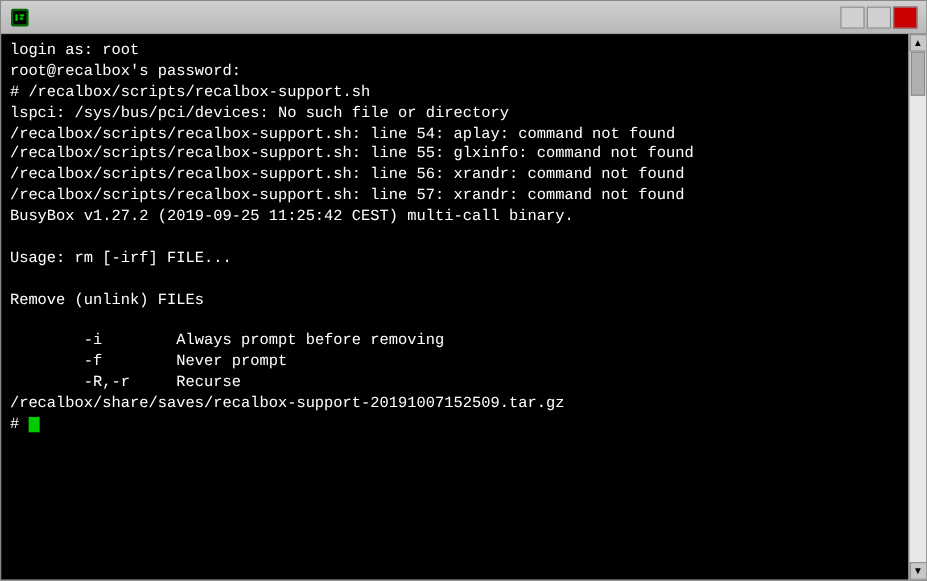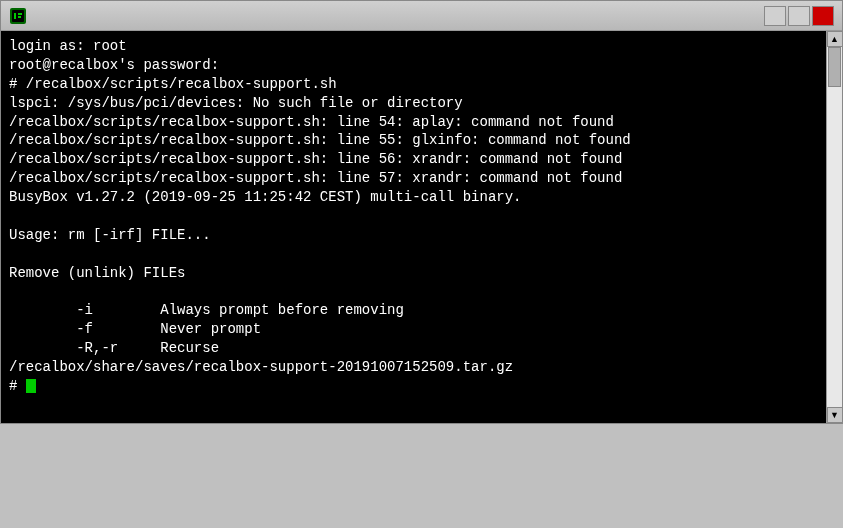--- a/index.html
+++ b/index.html
@@ -8,21 +8,21 @@
       width: 843px;
       height: 528px;
       background: #c0c0c0;
       font-family: Arial, sans-serif;
       font-size: 13px;
       overflow: hidden;
     }
 
     .window {
       width: 843px;
-      height: 424px;
+      height: 528px;
       display: flex;
       flex-direction: column;
       border: 1px solid #888;
     }
 
     .titlebar {
       background: linear-gradient(to bottom, #d0d0d0, #b8b8b8);
       height: 30px;
       display: flex;
       align-items: center;

